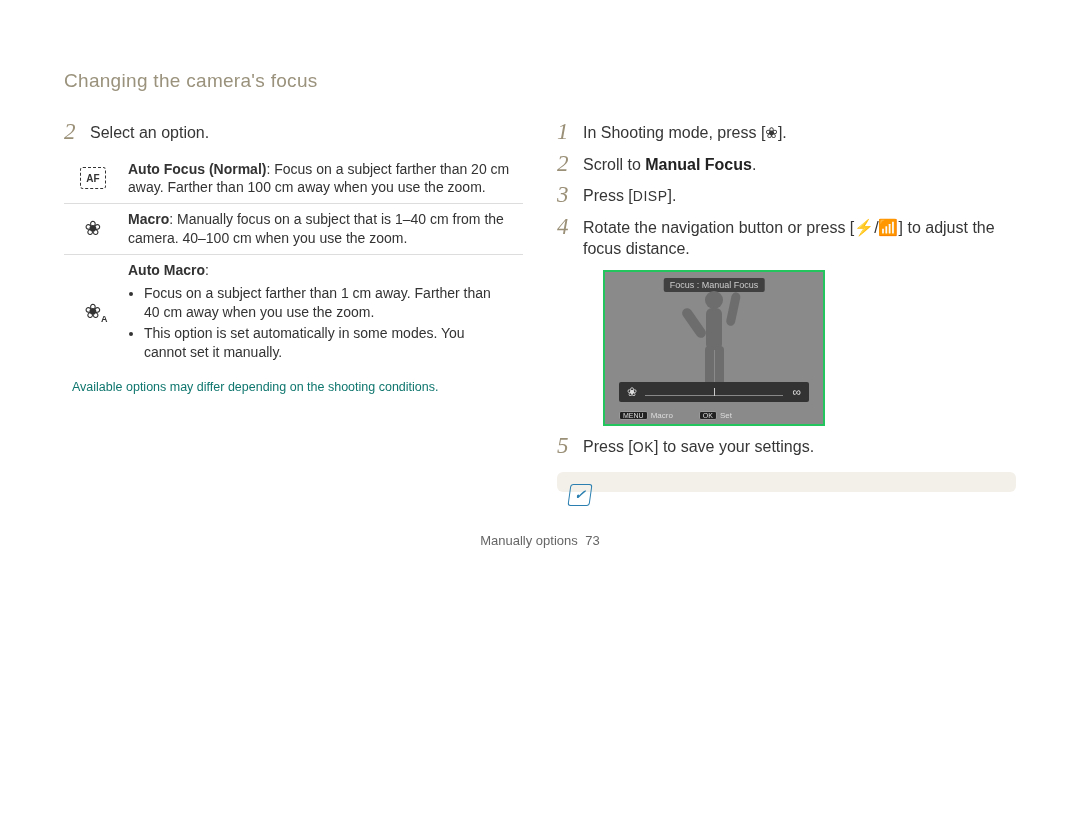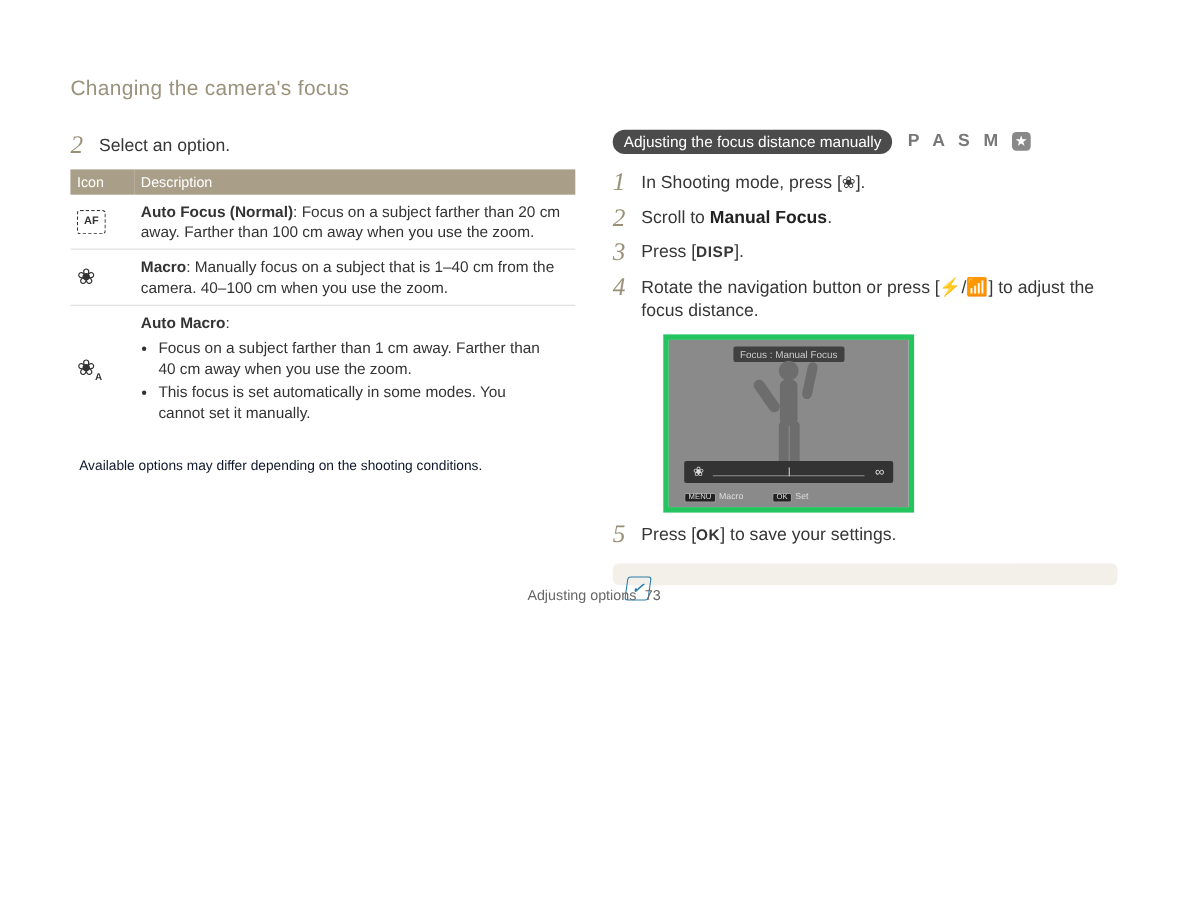--- a/index.html
+++ b/index.html
@@ -9,30 +9,30 @@
   .col{flex:1;min-width:0}
   .step{display:flex;align-items:flex-start;margin:6px 0 10px 0;font-size:16px;color:#363636}
   .step .num{font-size:23px;color:#9a8f77;font-style:italic;font-family:Georgia,serif;width:26px;line-height:1;margin-top:-2px}
   .step .txt{flex:1;line-height:1.35}
   .step .txt b{font-weight:bold;color:#222}
   .table{border-collapse:collapse;width:100%;margin-top:6px}
   .table th{background:#a99e87;color:#fff;font-weight:normal;font-size:13px;text-align:left;padding:4px 6px}
   .table th:first-child{width:46px}
   .table td{border-bottom:1px solid #ddd;font-size:14px;vertical-align:middle;padding:6px 6px 6px 6px;line-height:1.35}
   .table tr:last-child td{border-bottom:none}
-  .table td:first-child{width:46px}
+  .table td:first-child{text-align:center;width:46px}
   .iconbox{display:inline-flex;align-items:center;justify-content:center;width:24px;height:20px;border:1.5px solid #333;border-radius:3px;font-size:10px;font-weight:bold;font-family:Arial}
   .iconbox.dash{border-style:dashed}
   .flower{font-size:20px;line-height:1}
-  .note{font-size:12.5px;color:#0f172a;margin:23px 0 0 8px}
+  .note{font-size:12.5px;color:#0f766e;margin:10px 0 0 8px}
   .pill{display:inline-block;background:#4b4b4b;color:#fff;font-size:14px;padding:3px 10px;border-radius:11px;vertical-align:middle}
   .modes{display:inline-block;color:#777;font-size:16px;letter-spacing:4px;margin-left:14px;vertical-align:middle;font-weight:bold}
   .modes .star{display:inline-flex;width:17px;height:17px;background:#888;color:#fff;font-size:11px;border-radius:4px;align-items:center;justify-content:center;letter-spacing:0;vertical-align:1px}
-  .keylabel{display:inline-block;font-weight:bold;font-size:14px;letter-spacing:0.5px}
-  .screenshot{width:218px;margin:10px 0 10px 46px;border:5px solid #22c55e}
+  .keylabel{display:inline-block;font-weight:normal;font-size:14px;letter-spacing:0.5px}
+  .screenshot{width:218px;margin:10px 0 10px 46px;border:2px solid #22c55e}
   .ss-inner{background:#8a8a8a;position:relative;height:152px}
   .ss-label{position:absolute;top:6px;left:50%;transform:translateX(-50%);background:#404040;color:#ccc;font-size:9px;padding:2px 6px;border-radius:2px}
   .silhouette{position:absolute;bottom:36px;left:50%;transform:translateX(-50%)}
   .slider{position:absolute;bottom:22px;left:14px;right:14px;height:20px;background:#333;border-radius:2px;display:flex;align-items:center;justify-content:space-between;padding:0 8px;color:#ddd;font-size:12px}
   .slider .track{position:absolute;left:26px;right:26px;top:13px;height:1px;background:#888}
   .slider .tick{position:absolute;left:50%;top:6px;width:1px;height:8px;background:#ccc}
   .ss-footer{position:absolute;bottom:4px;left:14px;right:14px;display:flex;gap:26px;color:#ddd;font-size:8px;align-items:center}
   .ss-footer .k{display:inline-block;background:#222;border:1px solid #999;padding:0 3px;border-radius:2px;margin-right:3px;font-size:7px}
   .infobox{background:#f3f0e9;border-radius:6px;padding:10px 14px 10px 46px;position:relative;font-size:12.5px;color:#555;line-height:1.5;margin-top:14px}
   .infobox .icon{position:absolute;left:12px;top:12px;width:20px;height:20px;border:1.5px solid #2a7fb0;color:#2a7fb0;border-radius:3px;display:flex;align-items:center;justify-content:center;font-size:13px;font-style:italic;font-weight:bold;transform:skewX(-8deg)}
@@ -56,62 +56,51 @@
 
     <div class="col">
 
       <div class="step">
         <div class="num">2</div>
         <div class="txt">Select an option.</div>
       </div>
 
       <table class="table">
         <tbody>
-            <tr>
-          <th>Icon</th>
-          <th>Description</th>
-        </tr>
         <tr>
           <td><span class="iconbox dash">AF</span></td>
           <td class="desc-cell"><b>Auto Focus (Normal)</b><span>: Focus on a subject farther than 20 cm away. Farther than 100 cm away when you use the zoom.</span></td>
         </tr>
         <tr>
           <td><span class="flower">❀</span></td>
           <td class="desc-cell"><b>Macro</b><span>: Manually focus on a subject that is 1–40 cm from the camera. 40–100 cm when you use the zoom.</span></td>
         </tr>
         <tr>
           <td>
             <span style="position:relative;display:inline-block">
               <span class="flower">❀</span>
               <span style="position:absolute;right:-6px;bottom:-2px;font-size:9px;font-weight:bold">A</span>
             </span>
           </td>
           <td class="desc-cell automacro">
             <b>Auto Macro</b><span>:</span>
             <ul>
               <li>Focus on a subject farther than 1 cm away. Farther than 40 cm away when you use the zoom.</li>
-              <li>This focus is set automatically in some modes. You cannot set it manually.</li>
+              <li>This option is set automatically in some modes. You cannot set it manually.</li>
             </ul>
           </td>
         </tr>
       </tbody>
         </table>
 
       <div class="note">Available options may differ depending on the shooting conditions.</div>
     </div>
 
     <div class="col">
 
-      <div class="header-row">
-        <span class="pill">Adjusting the focus distance manually</span>
-        <span class="modes">
-          <span>P A S M</span>
-          <span class="star">★</span>
-        </span>
-      </div>
 
       <div class="step">
         <div class="num">1</div>
         <div class="txt">
           <span>In Shooting mode, press [</span><span class="flower" style="font-size:15px">❀</span><span>].</span>
         </div>
       </div>
 
       <div class="step">
         <div class="num">2</div>
@@ -168,16 +157,16 @@
       </div>
 
       <div class="infobox">
         <div class="icon">✓</div>
       </div>
 
     </div>
   </div>
 
   <div class="footer">
-    <span>Adjusting options</span>
+    <span>Manually options</span>
     <span class="pn">73</span>
   </div>
 </div>
 
 </body></html>

